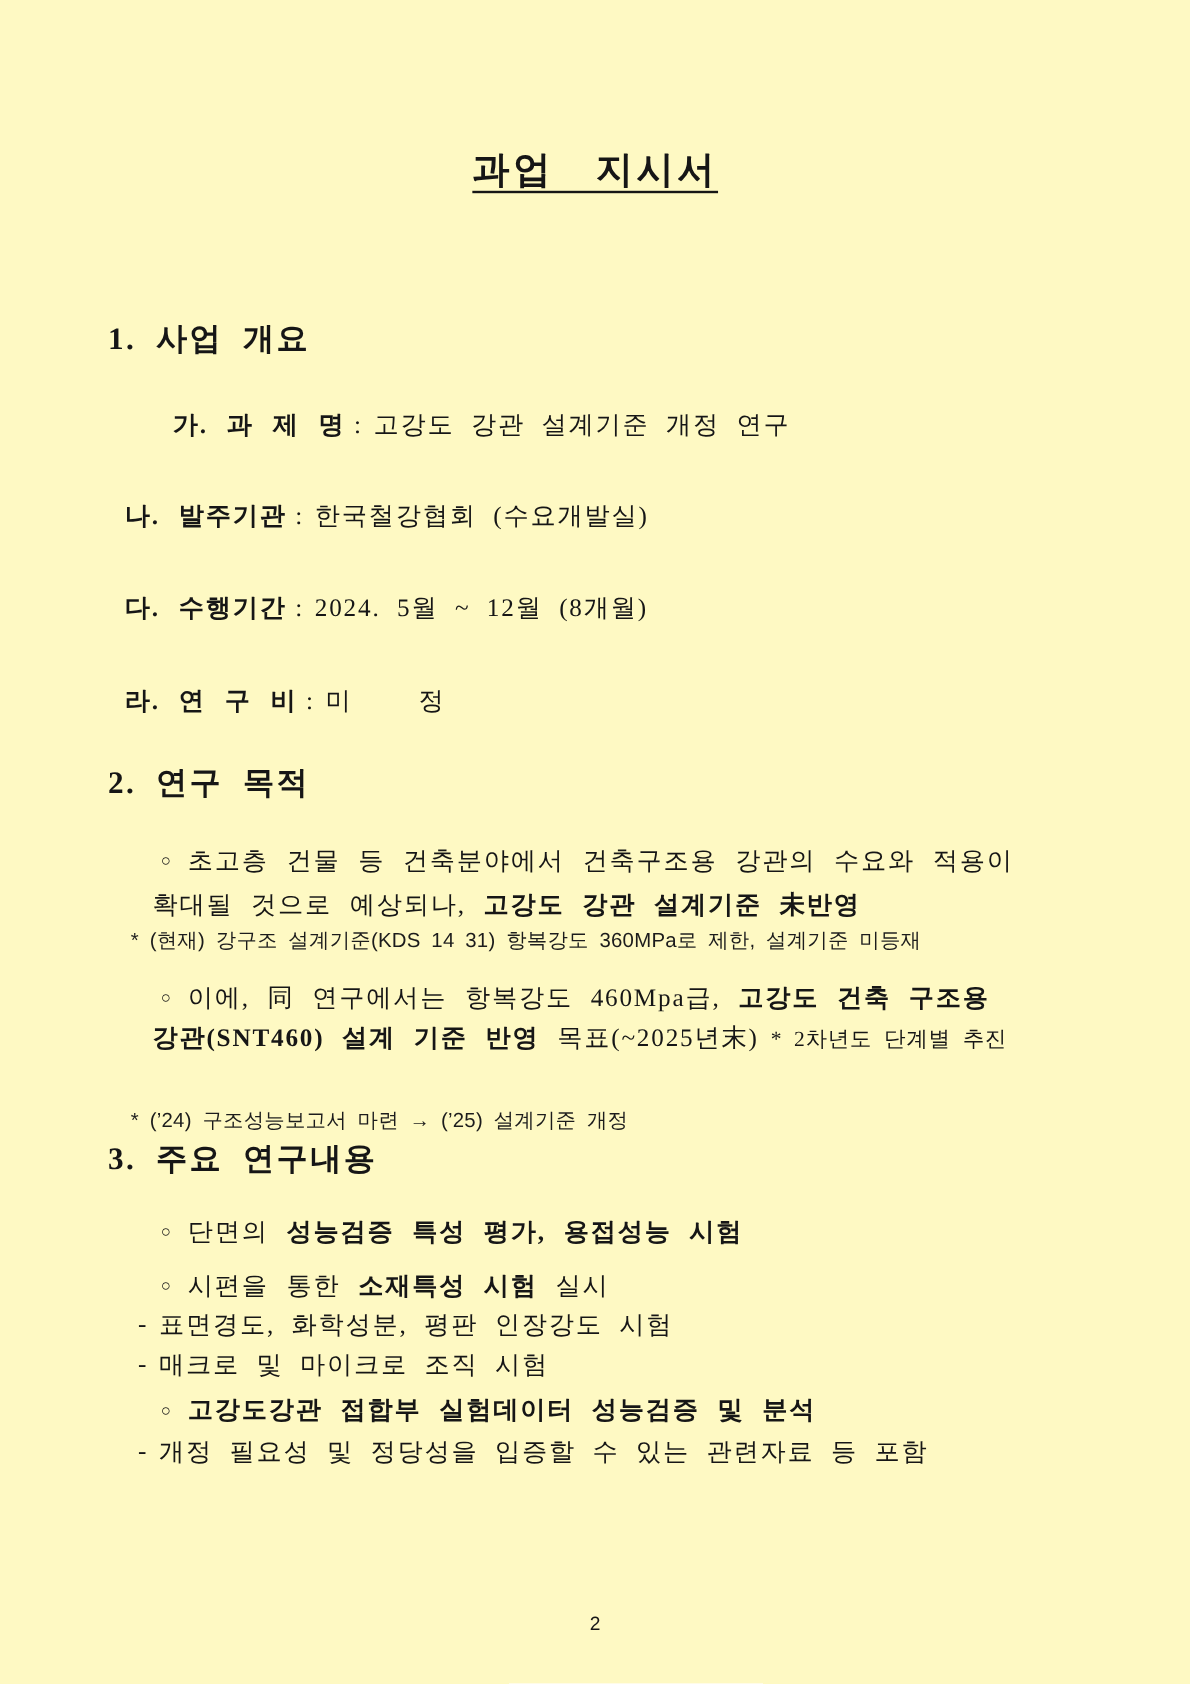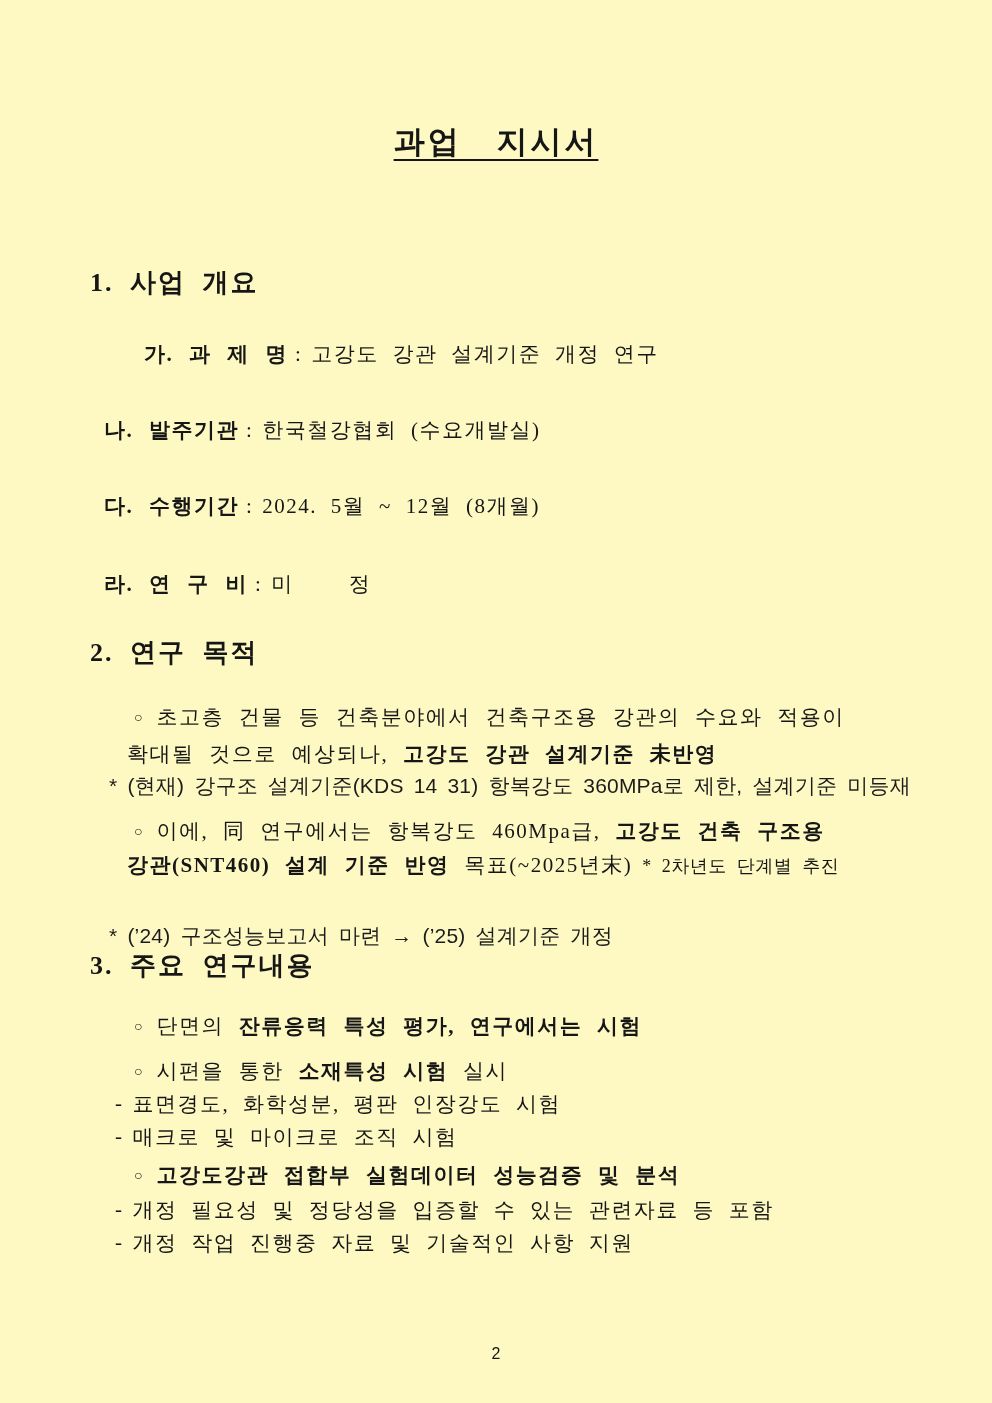--- a/index.html
+++ b/index.html
@@ -88,21 +88,21 @@
   .b1-l1 { top: 705px; }
   .b1-l2 { top: 742px; }
   .b2-l1 { top: 819px; }
   .b2-l2 { top: 853px; }
   .s3-b1 { top: 1014px; }
   .s3-b2 { top: 1059px; }
   .s3-b3 { top: 1163px; }
   
   .note-line {
     left: 109px;
-    font-size: 21px;
+    font-size: 17px;
     font-family: "Liberation Sans", "DejaVu Sans", sans-serif;
     letter-spacing: 0.2px;
     word-spacing: 4px;
     color: #1c1c1c;
   }
   .note-1 { top: 774px; }
   .note-2 { top: 924px; }
   
   .dash-line {
     left: 115px;
@@ -172,38 +172,35 @@
   </div>
   <div class="ln bullet-cont b2-l2">
     <span class="b">강관(SNT460) 설계 기준 반영</span><span> 목표(~2025년末)</span><span class="inline-note"> * 2차년도 단계별 추진</span>
   </div>
 
   <div class="ln note-line note-2">* (’24) 구조성능보고서 마련 → (’25) 설계기준 개정</div>
 
   <div class="ln sec-heading sec3-heading">3. 주요 연구내용</div>
 
   <div class="ln bullet-line s3-b1">
-    <span class="marker">○</span><span>단면의 </span><span class="b">잔류응력 특성 평가, 연구에서는 시험</span>
+    <span class="marker">○</span><span>단면의 </span><span class="b">성능검증 특성 평가, 용접성능 시험</span>
   </div>
 
   <div class="ln bullet-line s3-b2">
     <span class="marker">○</span><span>시편을 통한 </span><span class="b">소재특성 시험</span><span> 실시</span>
   </div>
   <div class="ln dash-line d-1">
     <span class="dash-marker">-</span><span>표면경도, 화학성분, 평판 인장강도 시험</span>
   </div>
   <div class="ln dash-line d-2">
     <span class="dash-marker">-</span><span>매크로 및 마이크로 조직 시험</span>
   </div>
 
   <div class="ln bullet-line s3-b3">
     <span class="marker">○</span><span class="b">고강도강관 접합부 실험데이터 성능검증 및 분석</span>
   </div>
   <div class="ln dash-line d-3">
     <span class="dash-marker">-</span><span>개정 필요성 및 정당성을 입증할 수 있는 관련자료 등 포함</span>
   </div>
-  <div class="ln dash-line d-4">
-    <span class="dash-marker">-</span><span>개정 작업 진행중 자료 및 기술적인 사항 지원</span>
-  </div>
 
   <div class="ln page-number-line">2</div>
 
 </div>
 
 </body></html>

